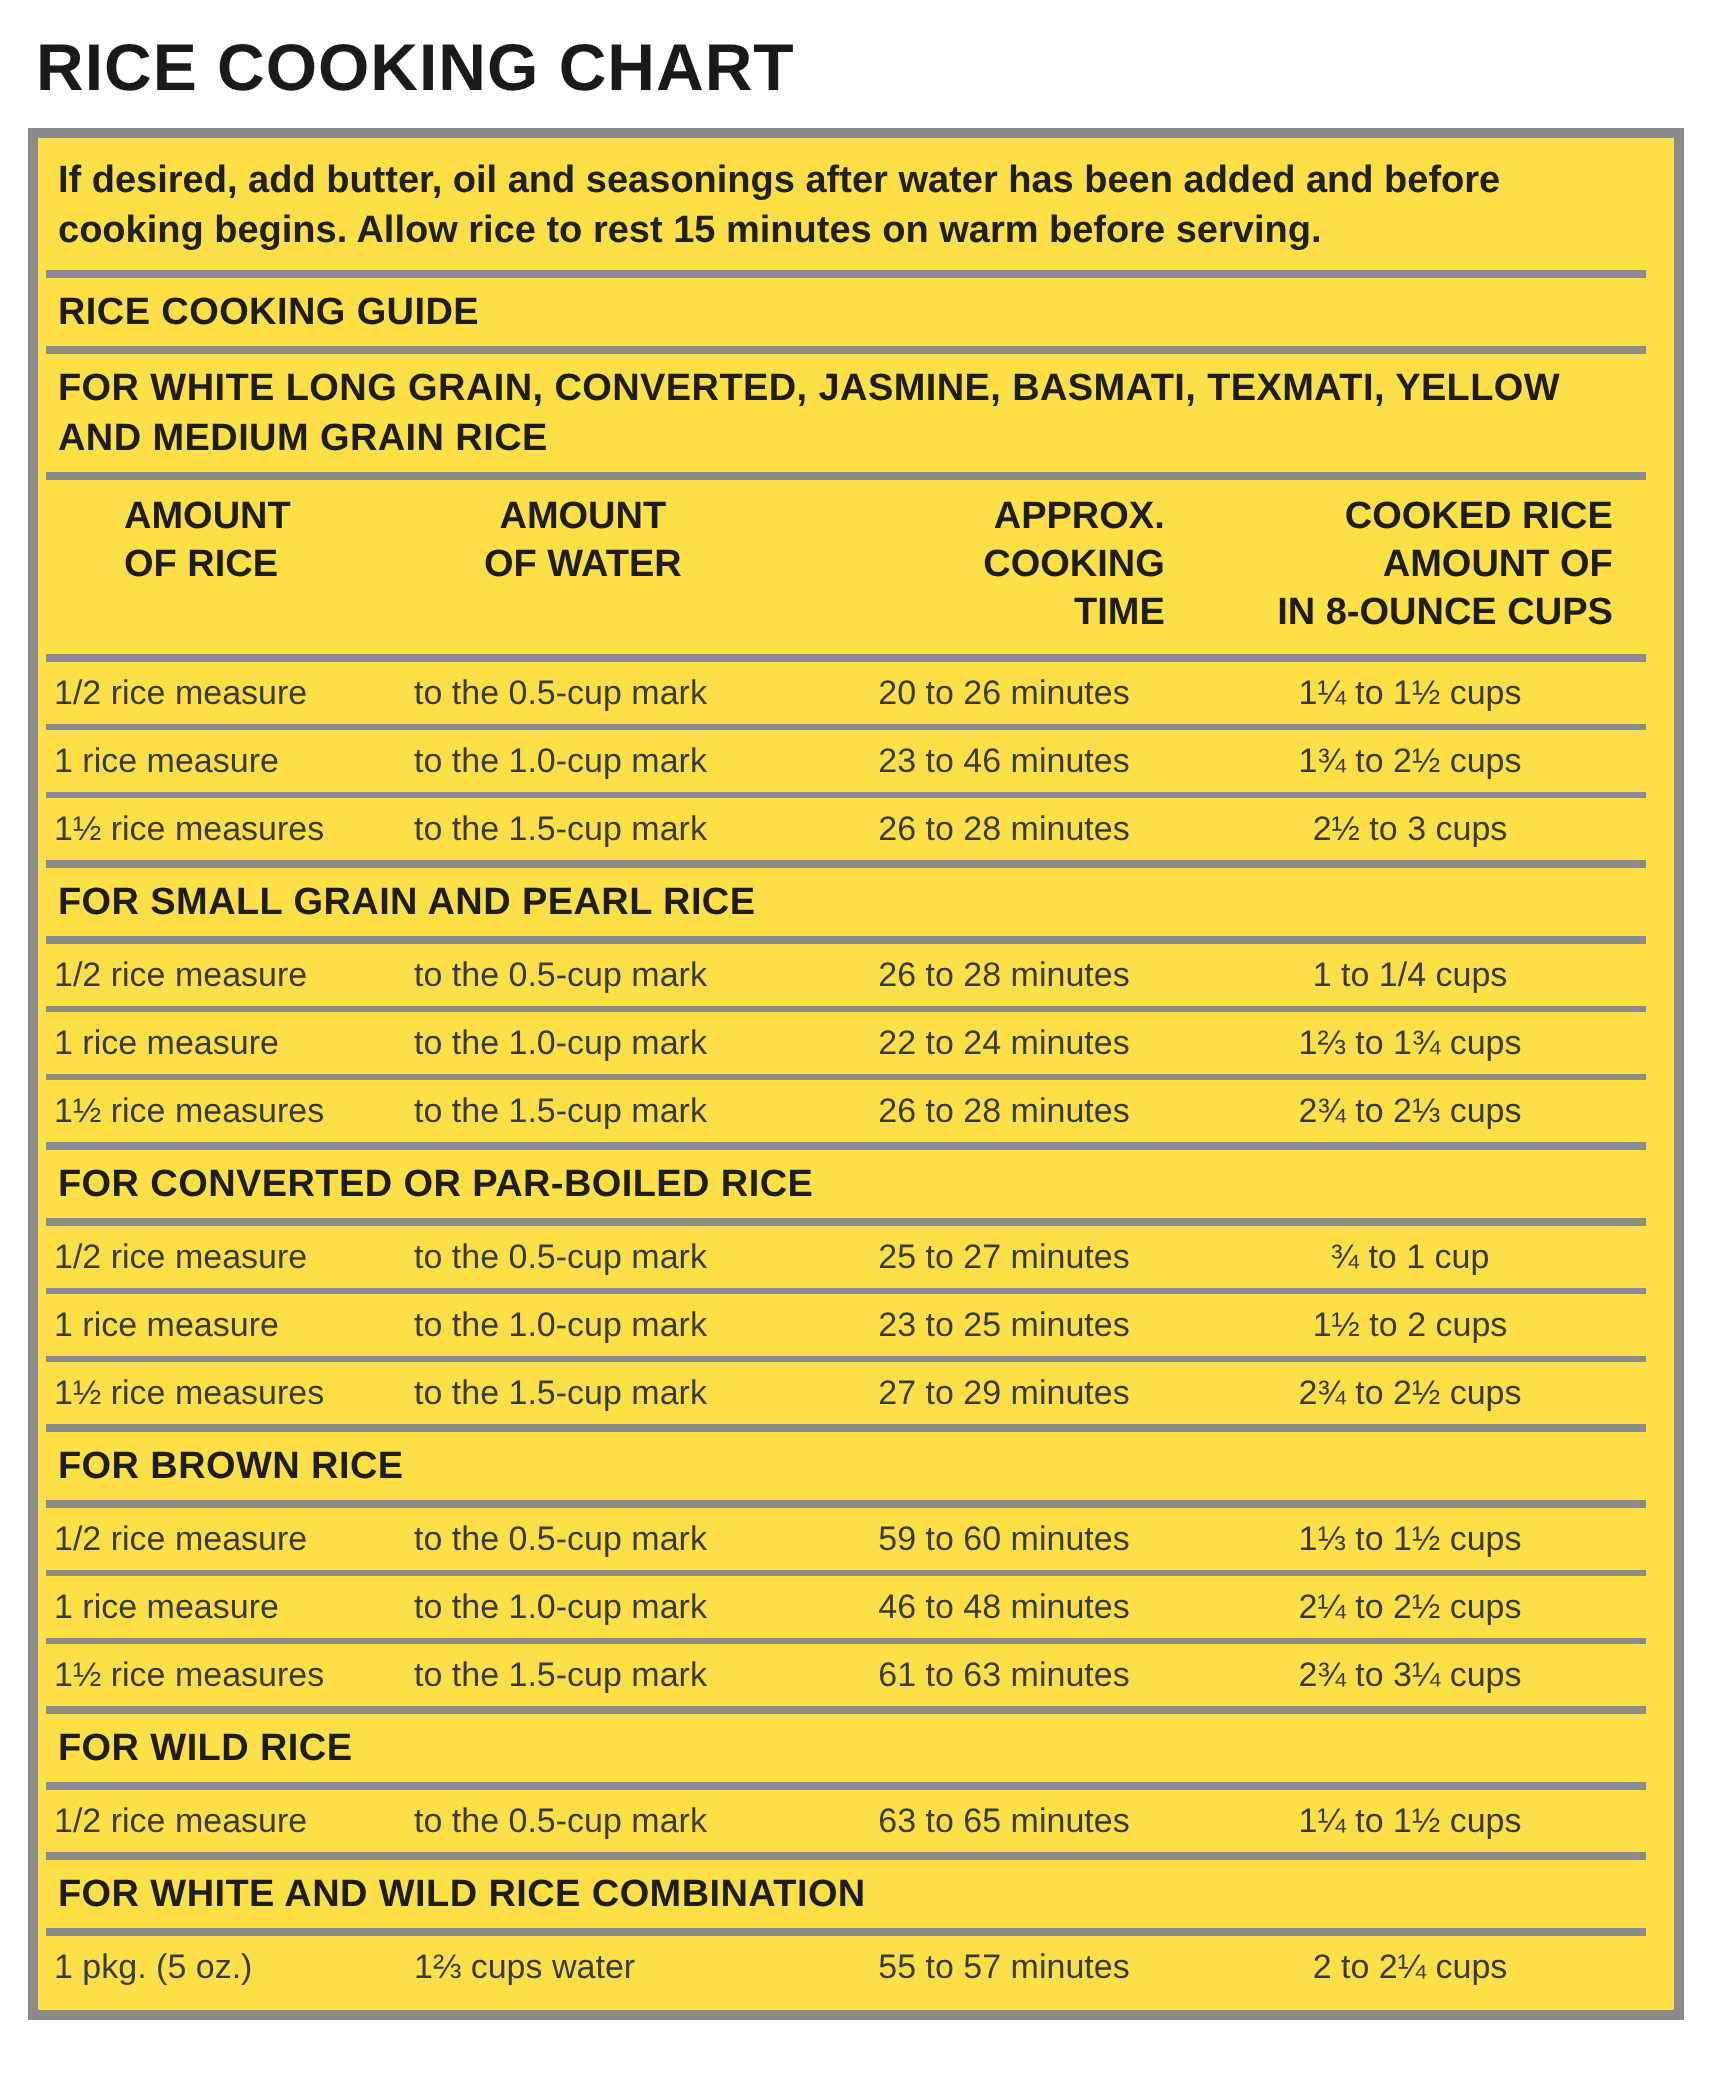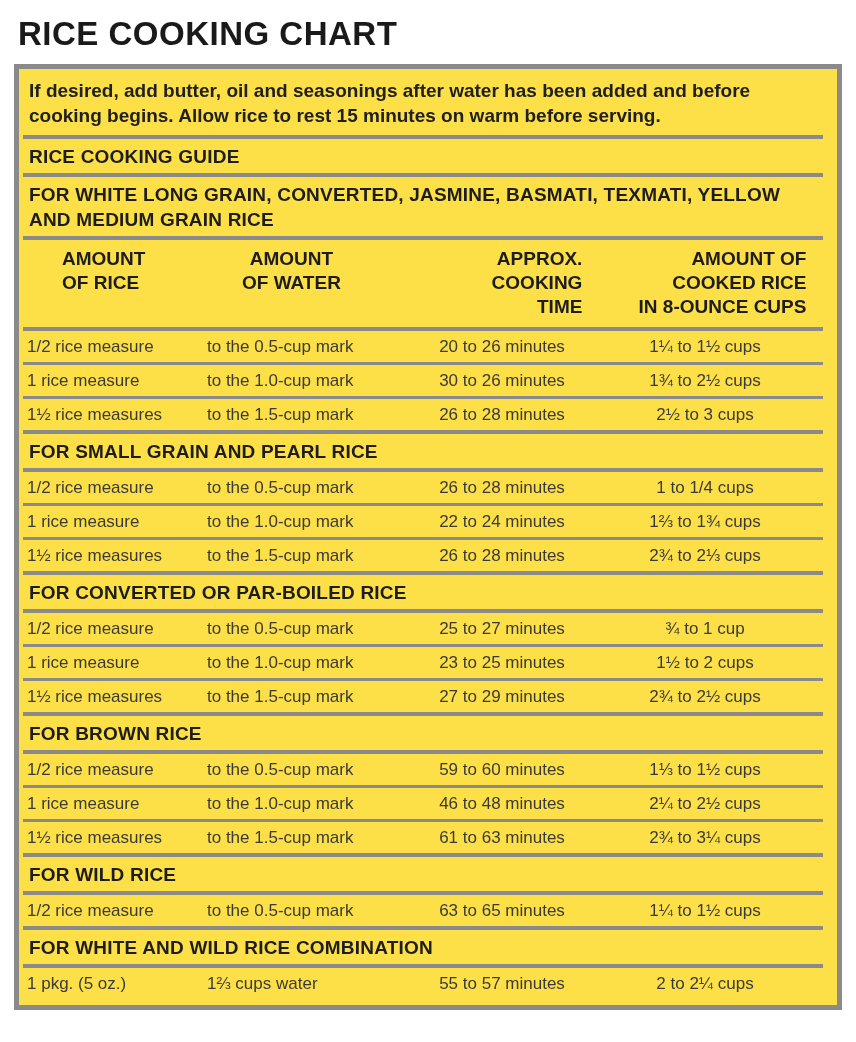--- a/index.html
+++ b/index.html
@@ -66,38 +66,38 @@
           </div>
           <div class="hcell c2">
             <div class="hdr-lines">
               <div class="hline">APPROX.</div>
               <div class="hline">COOKING</div>
               <div class="hline">TIME</div>
             </div>
           </div>
           <div class="hcell c3">
             <div class="hdr-lines">
+              <div class="hline">COOKED RICE</div>
               <div class="hline">AMOUNT OF</div>
-              <div class="hline">COOKED RICE</div>
               <div class="hline">IN 8-OUNCE CUPS</div>
             </div>
           </div>
         </div>
         <div class="rule thick"></div>
         <div class="grid row">
           <div class="cell c0">1/2 rice measure</div>
           <div class="cell c1">to the 0.5-cup mark</div>
           <div class="cell c2">20 to 26 minutes</div>
           <div class="cell c3">1¼ to 1½ cups</div>
         </div>
         <div class="rule"></div>
         <div class="grid row">
           <div class="cell c0">1 rice measure</div>
           <div class="cell c1">to the 1.0-cup mark</div>
-          <div class="cell c2">30 to 26 minutes</div>
+          <div class="cell c2">23 to 46 minutes</div>
           <div class="cell c3">1¾ to 2½ cups</div>
         </div>
         <div class="rule"></div>
         <div class="grid row">
           <div class="cell c0">1½ rice measures</div>
           <div class="cell c1">to the 1.5-cup mark</div>
           <div class="cell c2">26 to 28 minutes</div>
           <div class="cell c3">2½ to 3 cups</div>
         </div>
         <div class="rule thick"></div>

